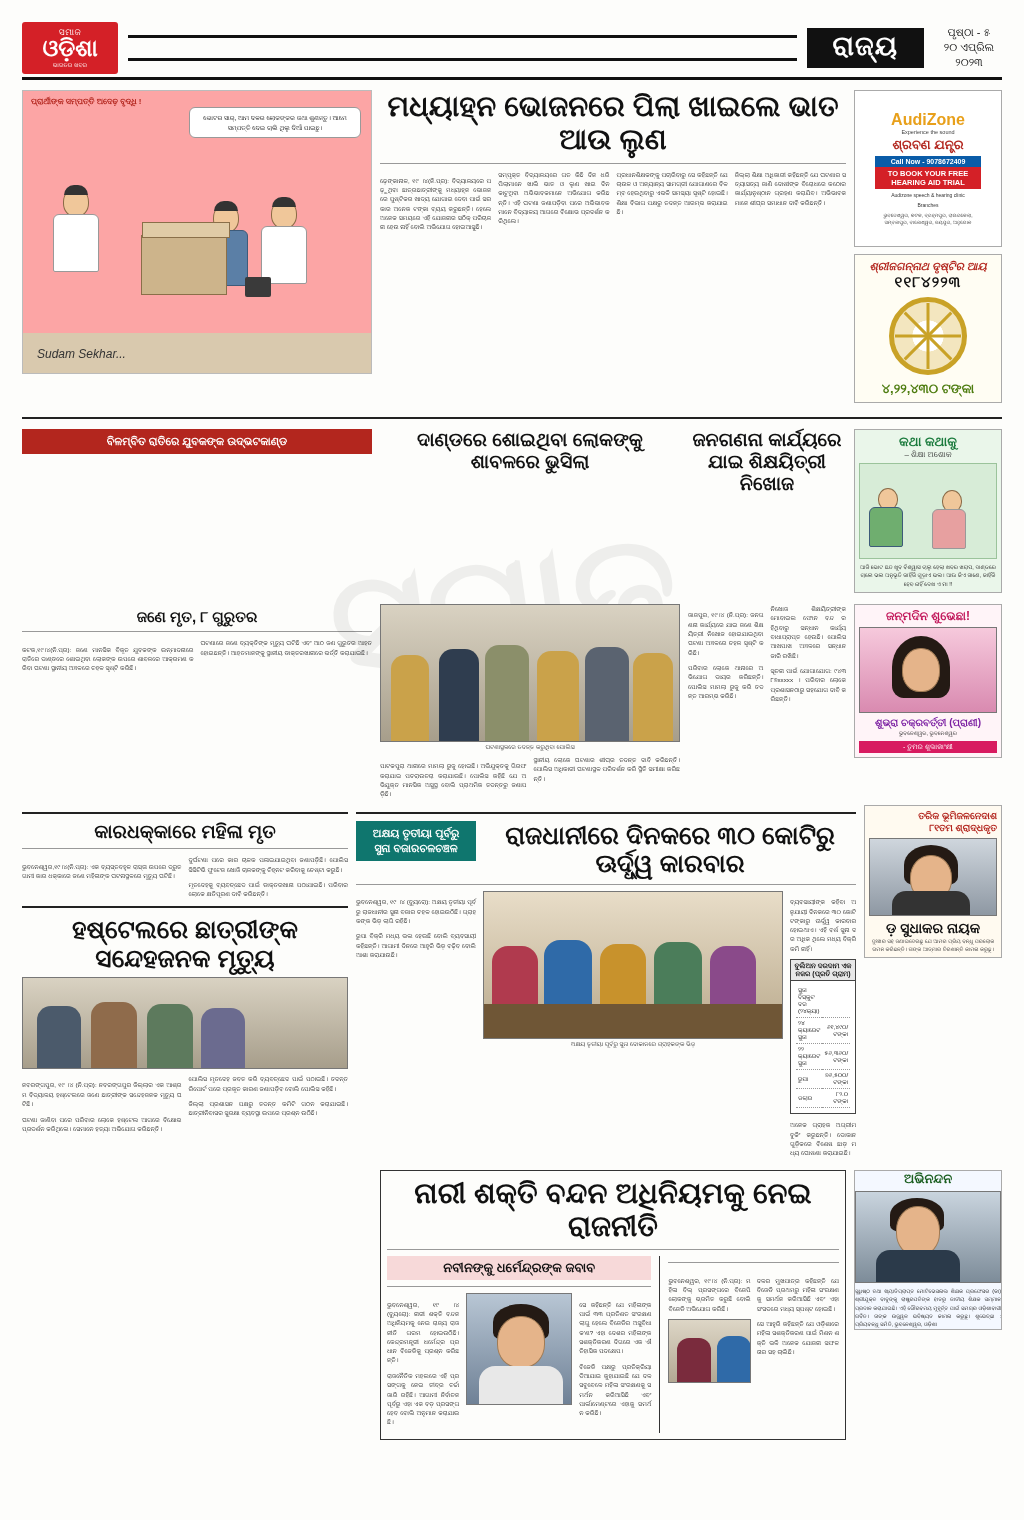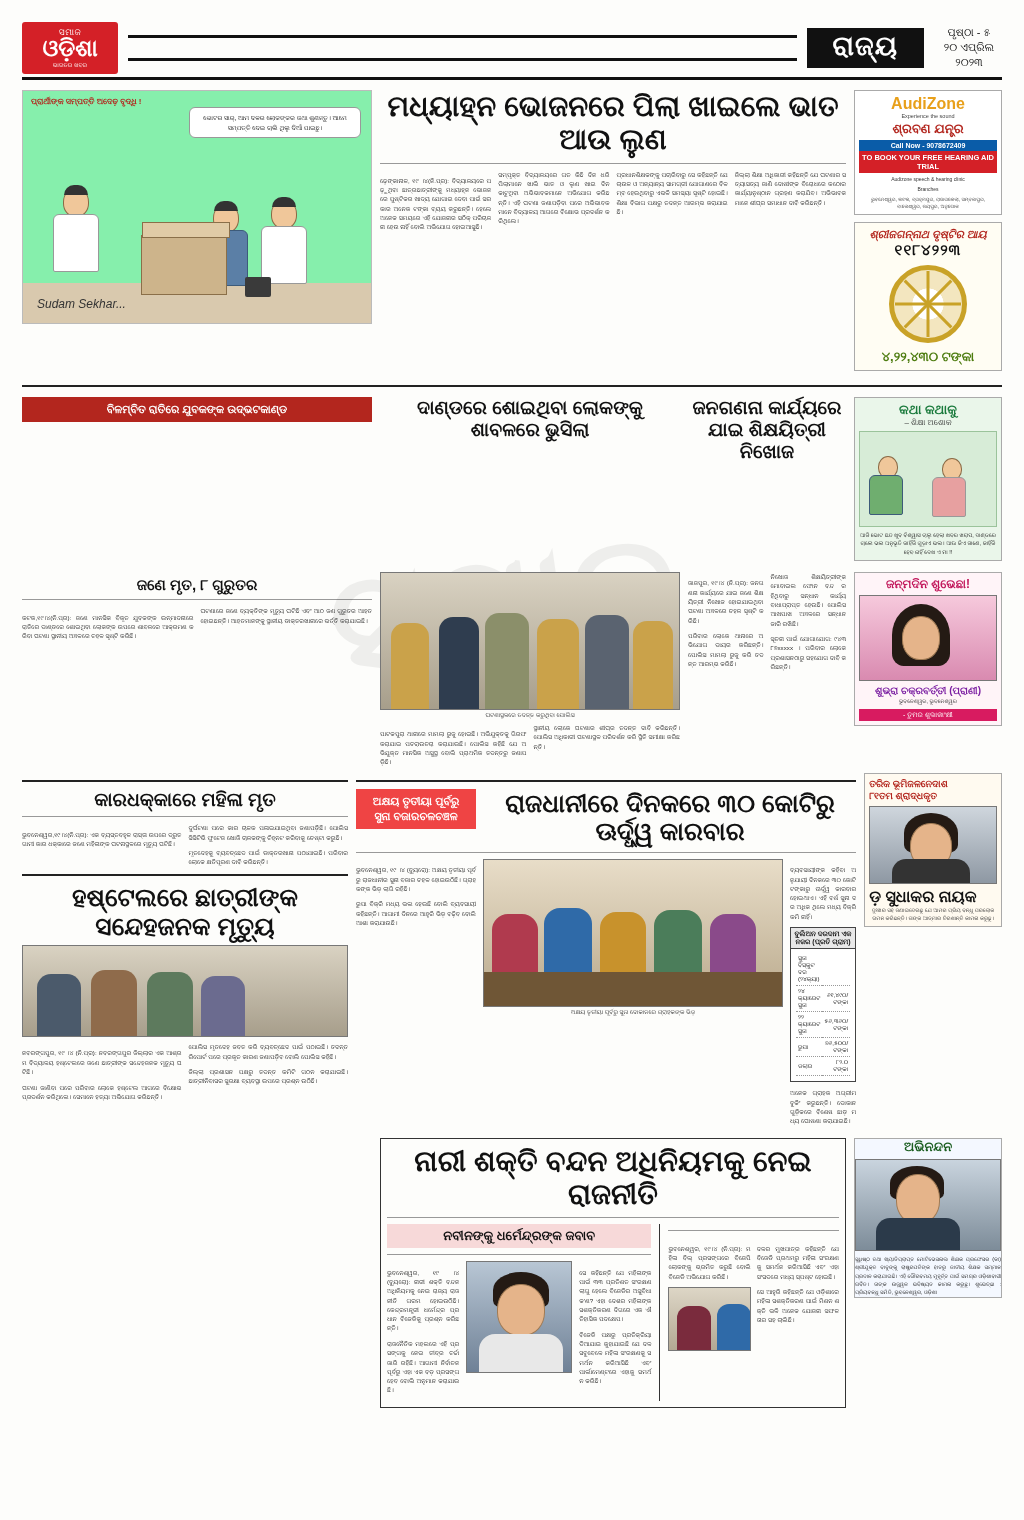--- a/index.html
+++ b/index.html
@@ -47,21 +47,21 @@
 
   .body-text {
     font-size:6.2px; line-height:1.5; text-align:justify; color:#2a2a2a;
     word-break:break-all;
   }
   .cols2 { column-count:2; column-gap:7px; }
   .cols4 { column-count:4; column-gap:7px; }
 
   
   .cartoon {
-    position:relative; height:234px; border:1px solid #bbb; background:#86efac;
+    position:relative; height:284px; border:1px solid #bbb; background:#fca5a5;
     overflow:hidden;
   }
   .cartoon .cap-left {
     position:absolute; top:6px; left:8px; font-size:8px; font-weight:bold; color:#b3261e;
   }
   .cartoon .bubble {
     position:absolute; top:16px; right:10px; width:172px; background:#fff;
     border:1px solid #999; border-radius:6px; font-size:6.4px; padding:5px 6px; line-height:1.5;
     text-align:center;
   }
@@ -89,21 +89,21 @@
     text-align:center; padding:3px 4px; line-height:1.35;
   }
 
   .kicker {
     background:#b3261e; color:#fff; font-size:11px; font-weight:bold;
     text-align:center; padding:5px 6px; line-height:1.4;
   }
 
   
   .ad { border:1px solid #aaa; margin-bottom:7px; background:#fff; overflow:hidden; }
-  .ad-audiozone { background:#fff; text-align:center; padding:4px; }
+  .ad-audiozone { background:#fff; text-align:center; padding:20px; }
   .ad-audiozone .brand { font-size:16px; font-weight:bold; color:#0a5ca8; }
   .ad-audiozone .brand span { color:#e8a01b; }
   .ad-audiozone .sub { font-size:5.5px; color:#444; }
   .ad-audiozone .odia-title { font-size:13px; font-weight:bold; color:#b3261e; margin-top:2px; }
   .ad-audiozone .callnow { background:#0a5ca8; color:#fff; font-size:7px; font-weight:bold; padding:2px; margin-top:3px; }
   .ad-audiozone .free { background:#d42027; color:#fff; font-size:7.5px; font-weight:bold; padding:2px; }
   .ad-audiozone .foot { font-size:5px; color:#333; margin-top:3px; line-height:1.4; }
 
   .ad-gold { text-align:center; padding:5px 4px; background:#fffdf3; }
   .ad-gold .t1 { font-size:11px; font-weight:bold; color:#b3261e;font-style:italic; }
@@ -128,23 +128,23 @@
   .ad-toon .txt { font-size:5.6px; line-height:1.5; margin-top:4px; color:#222; text-align:center; }
 
   .ad-bday { background:#fff4f8; padding:4px; }
   .ad-bday .t { text-align:center; font-size:12px; font-weight:bold; color:#c2185b; }
   .ad-bday .ph { height:86px; margin:4px 0; }
   .ad-bday .n { text-align:center; font-size:10px; font-weight:bold; color:#7b1fa2; }
   .ad-bday .s { text-align:center; font-size:5.6px; color:#333; line-height:1.5; }
   .ad-bday .band { background:#d81b60; color:#fff; font-size:7px; text-align:center; padding:2px; margin-top:3px; }
 
   .ad-cond { background:#fffaf0; padding:4px; }
-  .ad-cond .t { text-align:left; font-size:9.5px; font-weight:bold; color:#b3261e; line-height:1.3; }
+  .ad-cond .t { text-align:right; font-size:9.5px; font-weight:bold; color:#b3261e; line-height:1.3; }
   .ad-cond .ph { height:78px; margin:4px 0; }
-  .ad-cond .n { text-align:left; font-size:16px; font-weight:bold; }
+  .ad-cond .n { text-align:center; font-size:14px; font-weight:bold; }
   .ad-cond .s { font-size:5.4px; color:#333; line-height:1.5; text-align:center; }
 
   .ad-abhi { background:#f4f8ff; }
   .ad-abhi .t { text-align:center; font-size:13px; font-weight:bold; color:#1b5e20; }
   .ad-abhi .ph { height:92px; margin:4px 0; }
   .ad-abhi .s { font-size:5.4px; line-height:1.55; color:#222; text-align:justify; }
 
   
   .info-box { border:1px solid #444; padding:5px; background:#fff; margin:6px 0; }
   .info-box .ib-t { font-size:7px; font-weight:bold; text-align:center; background:#e8e8e8; padding:2px; margin:-5px -5px 4px -5px; border-bottom:1px solid #444; }
@@ -377,21 +377,21 @@
         <p class="body-text">ଘଟଣା ଜାଣିବା ପରେ ପରିବାର ଲୋକେ ହଷ୍ଟେଲ ଆଗରେ ବିକ୍ଷୋଭ ପ୍ରଦର୍ଶନ କରିଥିଲେ। ସେମାନେ ହତ୍ୟା ଅଭିଯୋଗ କରିଛନ୍ତି।</p>
         <p class="body-text">ପୋଲିସ ମୃତଦେହ ଜବତ କରି ବ୍ୟବଚ୍ଛେଦ ପାଇଁ ପଠାଇଛି। ତଦନ୍ତ ରିପୋର୍ଟ ପରେ ପ୍ରକୃତ କାରଣ ଜଣାପଡ଼ିବ ବୋଲି ପୋଲିସ କହିଛି।</p>
         <p class="body-text">ଜିଲ୍ଲା ପ୍ରଶାସନ ପକ୍ଷରୁ ତଦନ୍ତ କମିଟି ଗଠନ କରାଯାଇଛି। ଛାତ୍ରୀନିବାସର ସୁରକ୍ଷା ବ୍ୟବସ୍ଥା ଉପରେ ପ୍ରଶ୍ନ ଉଠିଛି।</p>
       </div>
     </div>
 
     <div class="mid-col">
       <hr class="hr-thick">
       <div style="display:flex; gap:8px;">
         <div style="width:120px;">
-          <div class="kicker" style="background:#ef4444;">
+          <div class="kicker" style="background:#0f766e;">
             <div>ଅକ୍ଷୟ ତୃତୀୟା ପୂର୍ବରୁ</div>
             <div>ସୁନା ବଜାରଚଳଚଞ୍ଚଳ</div>
           </div>
         </div>
         <div style="flex:1;">
           <div class="headline h-lg">ରାଜଧାନୀରେ ଦିନକରେ ୩୦ କୋଟିରୁ ଊର୍ଦ୍ଧ୍ୱ କାରବାର</div>
         </div>
       </div>
       <hr class="hr-thin">
       <div style="display:flex; gap:7px;">

